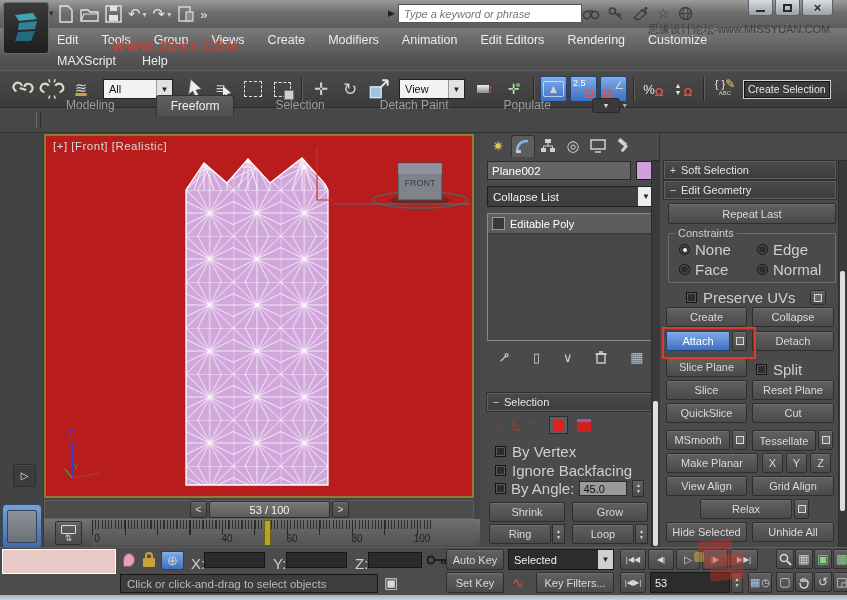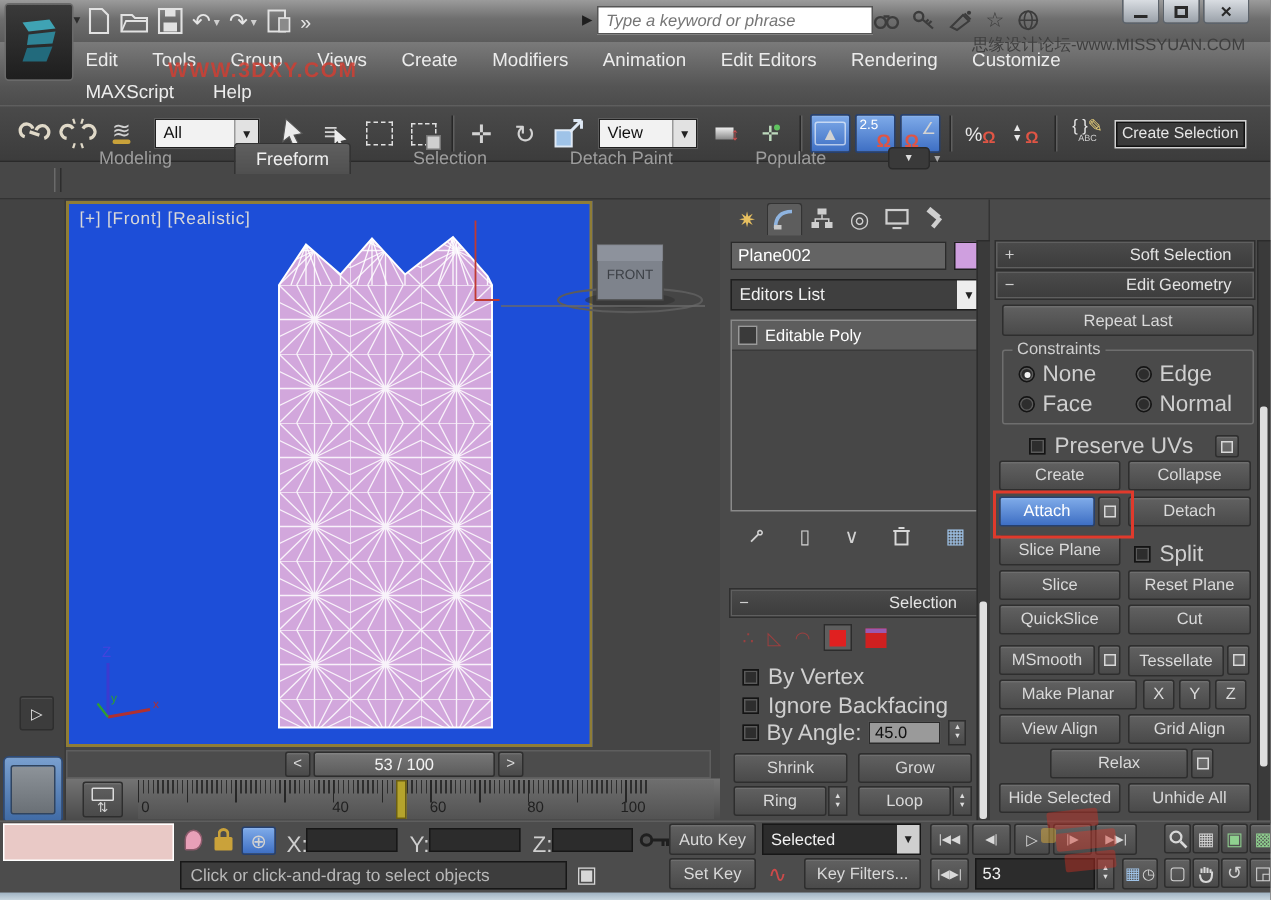--- a/index.html
+++ b/index.html
@@ -13,21 +13,21 @@
   .g{display:inline-flex;align-items:center;justify-content:center;color:#d2d2d2}
   .tb-ic{width:26px;height:26px;display:flex;align-items:center;justify-content:center;font-size:16px;color:#d8d8d8;position:relative}
   .vsep{width:1px;height:24px;background:#272727;box-shadow:1px 0 0 #5e5e5e;margin:0 3px}
   .ddwhite{background:#f2f2f2;border:1px solid #1f1f1f;color:#111;display:flex;align-items:center;height:20px;box-sizing:border-box}
   .ddwhite .txt{flex:1;padding-left:5px;font-size:11px}
   .ddwhite .ar{width:15px;height:100%;background:#e2e2e2;border-left:1px solid #9a9a9a;display:flex;align-items:center;justify-content:center;font-size:8px;color:#222}
   .fielddark{background:#2c2c2c;border:1px solid #171717;color:#e8e8e8;font-size:11px;box-sizing:border-box}
   .hdr{background:linear-gradient(#4a4a4a,#3d3d3d);border:1px solid #5f5f5f;outline:1px solid #2f2f2f;color:#e4e4e4;
        display:flex;align-items:center;font-size:11px;box-sizing:border-box}
   .hdr .sign{width:16px;text-align:center;color:#cfcfcf}
-  .hdr .t{flex:1;text-align:right;padding-right:14px}
+  .hdr .t{flex:1;text-align:left;padding-right:14px}
   .cb{width:11px;height:11px;background:#2d2d2d;border:1px solid #141414;box-shadow:inset 0 0 0 1px #5a5a5a;box-sizing:border-box;flex:none}
   .radio{width:11px;height:11px;border-radius:50%;background:#2d2d2d;border:1px solid #141414;box-shadow:inset 0 0 0 1px #5a5a5a;box-sizing:border-box;position:relative;flex:none}
   .radio.sel::after{content:"";position:absolute;left:2.5px;top:2.5px;width:4px;height:4px;border-radius:50%;background:#f2f2f2}
   .lbl{color:#cfcfcf;font-size:15px;white-space:nowrap}
   .sq{width:8px;height:8px;border:1px solid #d8d8d8;background:rgba(255,255,255,.12);box-sizing:border-box}
   .spinner{display:flex;flex-direction:column;justify-content:center;gap:1px;background:linear-gradient(#616161,#4a4a4a);border:1px solid #2e2e2e;align-items:center;box-sizing:border-box}
   .spinner span{font-size:5px;line-height:5px;color:#ddd}
   input{font-family:"Liberation Sans",sans-serif;outline:none}
   .menu-item{color:#ececec;font-size:12.5px;cursor:default;white-space:nowrap}
   .ribbon-tab{font-size:12px;color:#9d9d9d;padding:4px 14px;white-space:nowrap}
@@ -255,21 +255,21 @@
   </div>
 
   <div class="b" style="left:0;top:133px;width:44px;height:414px;background:#434343;border-right:1px solid #393939;box-sizing:border-box"></div>
   <div class="b btn" style="left:13px;top:464px;width:23px;height:23px;background:#3c3c3c">
       <span class="g" style="font-size:10px;color:#e6e6e6">▷</span>
     </div>
   <div class="b" style="left:2px;top:504px;width:38px;height:43px;background:linear-gradient(#7aa0cf,#3f6aa5);border:1px solid #2c4a78;border-radius:4px;display:flex;align-items:center;justify-content:center">
       <div style="width:28px;height:31px;background:linear-gradient(#8d9399,#6a7076);border:1px solid #30445f;border-radius:2px"></div>
     </div>
 
-  <div class="b" style="left:44px;top:134px;width:351px;height:364px;background:#1d4ed8;border:2px solid #8f7d36;box-sizing:border-box">
+  <div class="b" style="left:44px;top:134px;width:430px;height:364px;background:#b91c1c;border:2px solid #8f7d36;box-sizing:border-box">
     <span style="position:absolute;left:7px;top:4px;font-size:11.5px;color:#d8d8d8;letter-spacing:.5px">[+] [Front] [Realistic]</span>
     <svg width="426" height="360" viewBox="0 0 426 360" style="position:absolute;left:0;top:0">
       <defs>
         <pattern id="wire" patternUnits="userSpaceOnUse" x="140" y="54" width="47.33" height="46">
           <rect width="47.33" height="46" fill="#d2a7dc"></rect>
           <path d="M0,0H47.33 M0,0V46 M0,0L47.33,46 M47.33,0L0,46 M23.67,23L23.67,0 M23.67,23L23.67,46 M23.67,23L0,23 M23.67,23L47.33,23 M23.67,23L11.8,0 M23.67,23L35.5,0 M23.67,23L11.8,46 M23.67,23L35.5,46 M23.67,23L0,11.5 M23.67,23L0,34.5 M23.67,23L47.33,11.5 M23.67,23L47.33,34.5" stroke="#ffffff" stroke-width="0.9" opacity="0.85" fill="none"></path>
         </pattern>
       </defs>
       <ellipse cx="374" cy="64" rx="30" ry="5" fill="#2e2e2e" opacity="0.5"></ellipse>
       <ellipse cx="374" cy="64" rx="48" ry="8" fill="none" stroke="#5c5c5c" stroke-width="1.5"></ellipse>
@@ -354,21 +354,21 @@
           <rect x="2" y="2" width="9" height="4" fill="#cfcfcf" transform="rotate(40 6 4)"></rect>
           <rect x="7" y="6" width="3" height="8" fill="#cfcfcf" transform="rotate(40 8 10)"></rect>
         </svg>
       </span>
   </div>
 
   <input class="b" style="left: 487px; top: 161px; width: 144px; height: 19px; background: rgb(100, 100, 100); border: 1px solid rgb(43, 43, 43); color: rgb(255, 255, 255); font-size: 11.5px; padding: 0px 4px; box-sizing: border-box;" value="Plane002">
   <div class="b" style="left:636px;top:161px;width:18px;height:19px;background:#cf9fdf;border:1px solid #1f1f1f;box-sizing:border-box"></div>
 
   <div class="b flex" style="left:487px;top:186px;width:168px;height:21px;background:#3f3f3f;border:1px solid #1f1f1f;box-sizing:border-box">
-    <span style="flex:1;padding-left:5px;font-size:11.5px;color:#f0f0f0">Editors List</span>
+    <span style="flex:1;padding-left:5px;font-size:11.5px;color:#f0f0f0">Collapse List</span>
     <span style="width:16px;height:100%;background:#ededed;display:flex;align-items:center;justify-content:center;color:#222;font-size:8px">
         <span>▼</span>
       </span>
   </div>
 
   <div class="b" style="left:487px;top:213px;width:168px;height:128px;background:#474747;border:1px solid #8a8a8a;box-sizing:border-box">
     <div class="flex" style="height:19px;background:#5d5d5d;border-bottom:1px solid #3a3a3a;gap:5px;padding-left:4px">
       <span class="g" style="width:11px;height:11px;background:#3a3a3a;border:1px solid #9a9a9a;font-size:9px;color:#ddd;line-height:9px"></span>
       <span style="font-size:11px;color:#fff">Editable Poly</span>
     </div>

